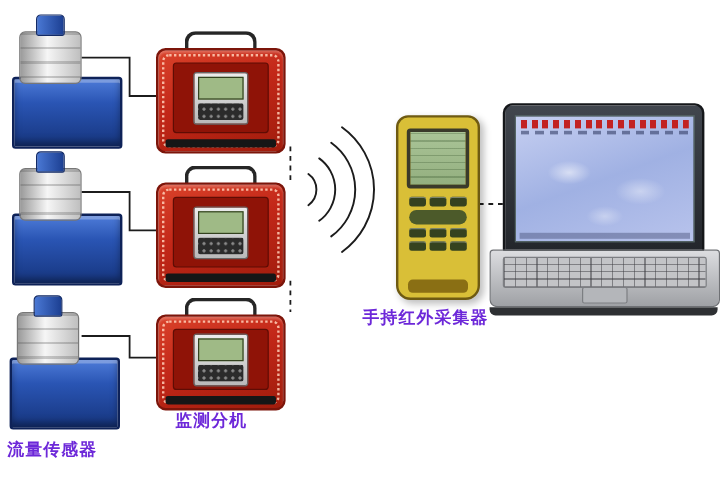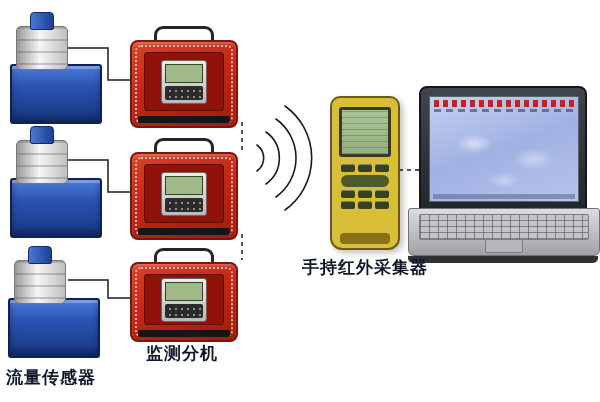--- a/index.html
+++ b/index.html
@@ -121,21 +121,21 @@
       repeating-linear-gradient(90deg, rgba(60,60,65,.5) 0 1px, transparent 1px 9px),
       repeating-linear-gradient(0deg, rgba(60,60,65,.5) 0 1px, transparent 1px 6px);
   }
   .trackpad {
     position:absolute; bottom:2px; left:50%; transform:translateX(-50%);
     width:36px; height:12px; background:#b4b6ba; border:1px solid #7c7e82; border-radius:2px;
   }
   .lap-front { width:190px; height:7px; background:#2e3033; border-radius:0 0 5px 5px; }
 
   
-  .label { position:absolute; color:#0f172a; font-weight:bold; font-size:17px; letter-spacing:1px; }
+  .label { position:absolute; color:#6d28d9; font-weight:bold; font-size:14px; letter-spacing:1px; }
 </style>
 </head>
 <body>
 
 <div id="stage">
 
   <svg id="wires" viewBox="0 0 600 402" xmlns="http://www.w3.org/2000/svg">
     <g stroke="#1c1c1c" stroke-width="1.5" fill="none">
       <path d="M 68,48 L 108,48 L 108,80 L 130,80"></path>
       <path d="M 68,160 L 108,160 L 108,192 L 130,192"></path>

